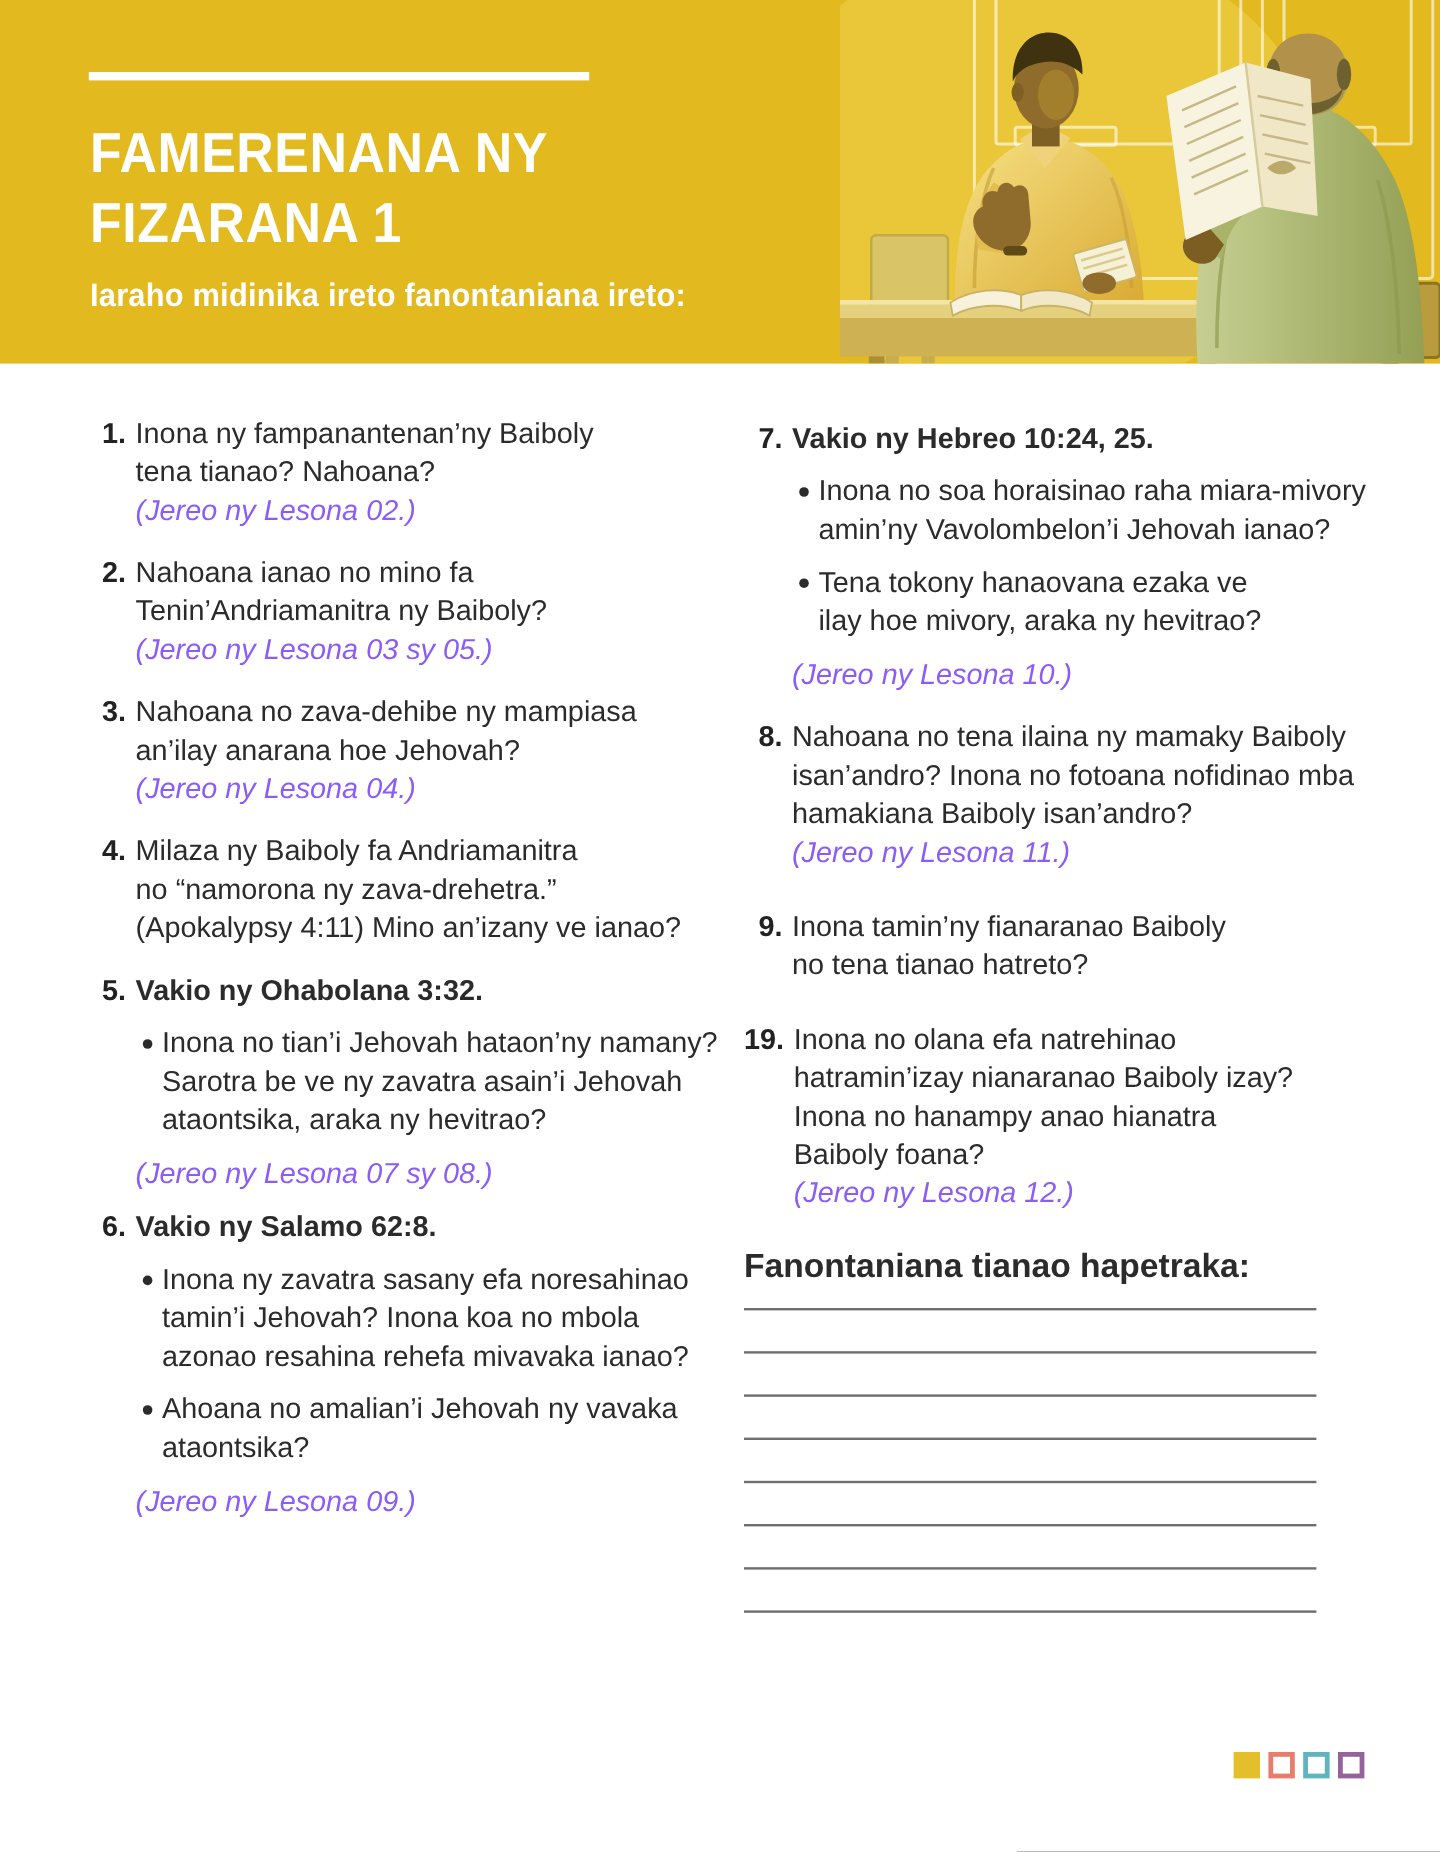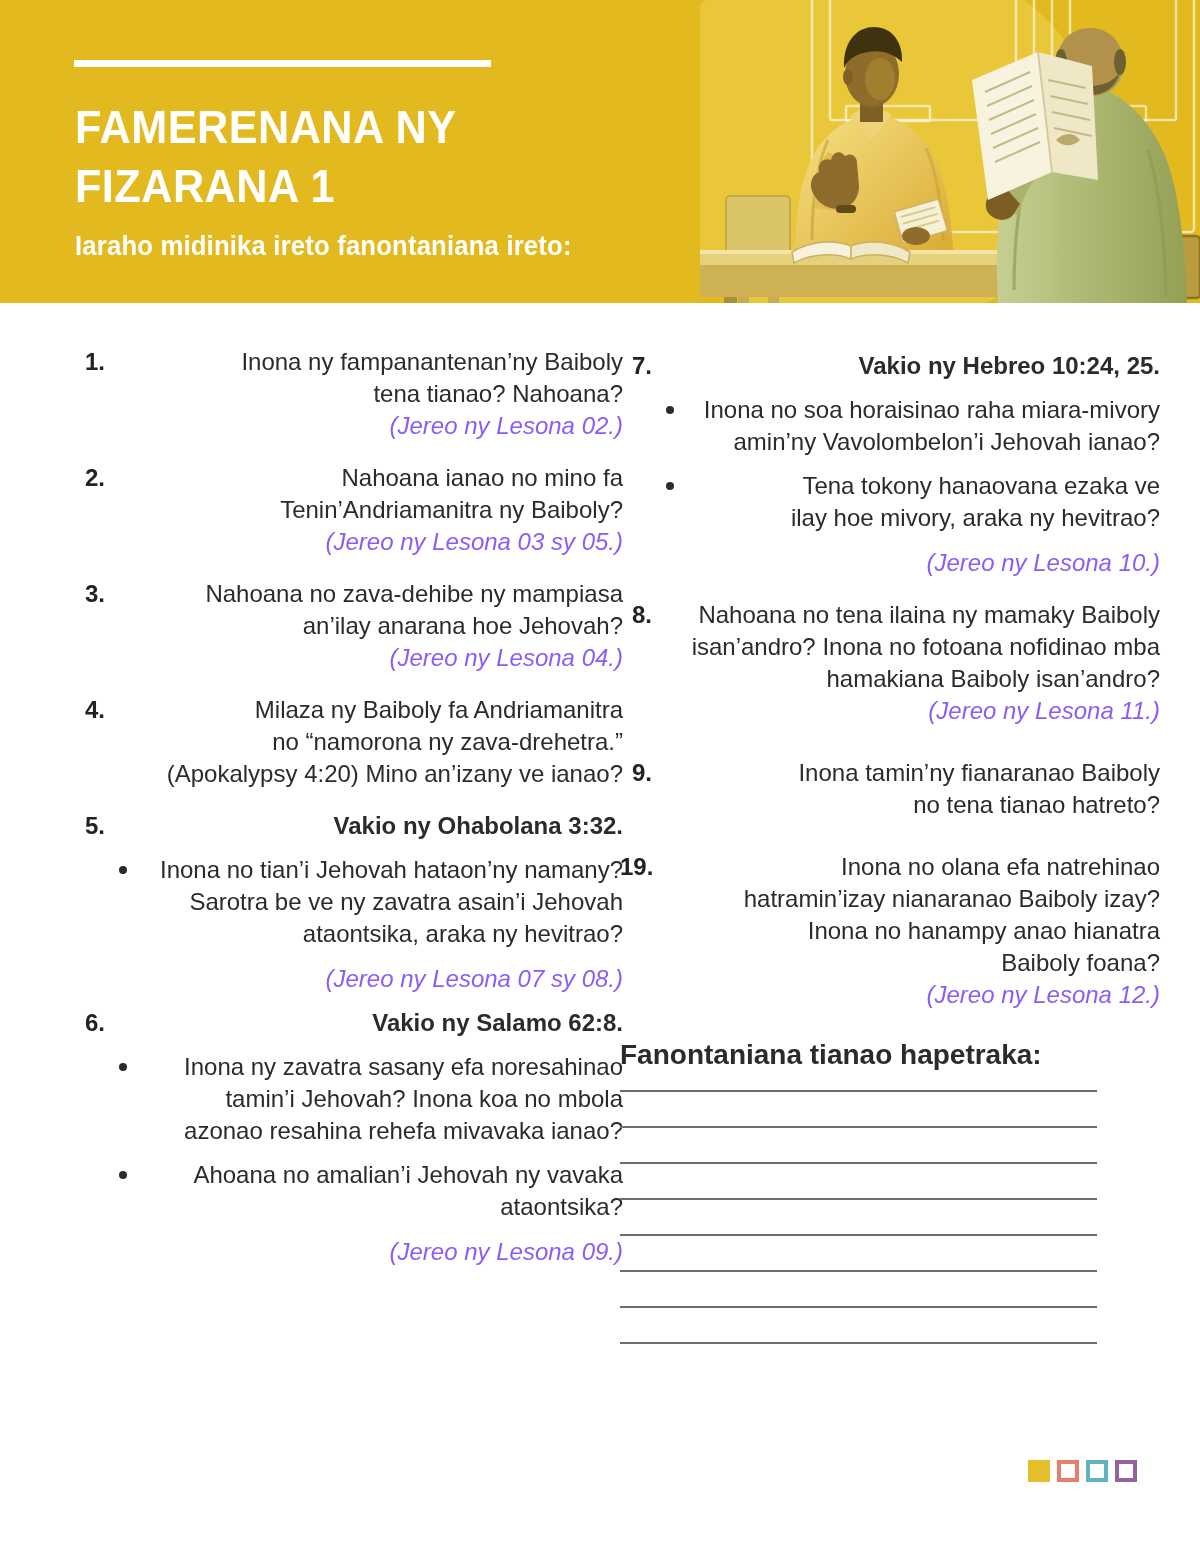--- a/index.html
+++ b/index.html
@@ -26,21 +26,21 @@
   .pre { white-space:pre-line; }
   .col { position:absolute; font-size:24px; line-height:32px; }
   .col-left  { left:83px;  top:346px; width:540px; }
   .col-right { left:620px; top:350px; width:540px; }
   .q { display:flex; margin-top:20px; }
   .q.first { margin-top:0; }
   .q.mt-sm { margin-top:12px; }
   .q.mt-lg { margin-top:30px; }
   .q-num { flex:0 0 22px; text-align:right; margin-right:8px; font-weight:bold; color:#222; }
   .col-right .q-num { flex-basis:32px; }
-  .q-body { flex:1; min-width:0;text-align:right; }
+  .q-body { flex:1; min-width:0; }
   .q-heading { font-weight:bold; }
   .bullet { position:relative; padding-left:22px; margin-top:12px; }
   .dot { position:absolute; left:6px; top:12px; width:8px; height:8px; border-radius:50%; background:#2b2b2b; }
   .q-ref { color:#8b5cf6; font-style:italic; }
   .q-ref.gap { margin-top:13px; }
   
   .notes-heading { font-weight:bold; font-size:28px; line-height:32px; margin-top:28px; }
   .answer-lines { width:477px; }
   .answer-line { height:34px; border-bottom:2px solid #6e6e6e; }
   .answer-line.first { height:19px; }
@@ -188,21 +188,21 @@
 an’ilay anarana hoe Jehovah?</div>
         <div class="q-ref pre">(Jereo ny Lesona 04.)</div>
       </div>
     </div>
 
     <div class="q">
       <div class="q-num">4.</div>
       <div class="q-body">
         <div class="pre">Milaza ny Baiboly fa Andriamanitra
 no “namorona ny zava-drehetra.”
-(Apokalypsy 4:20) Mino an’izany ve ianao?</div>
+(Apokalypsy 4:11) Mino an’izany ve ianao?</div>
       </div>
     </div>
 
     <div class="q">
       <div class="q-num">5.</div>
       <div class="q-body">
         <div class="q-heading">Vakio ny Ohabolana 3:32.</div>
         <div class="bullet">
           <span class="dot"></span>
           <div class="pre">Inona no tian’i Jehovah hataon’ny namany?

